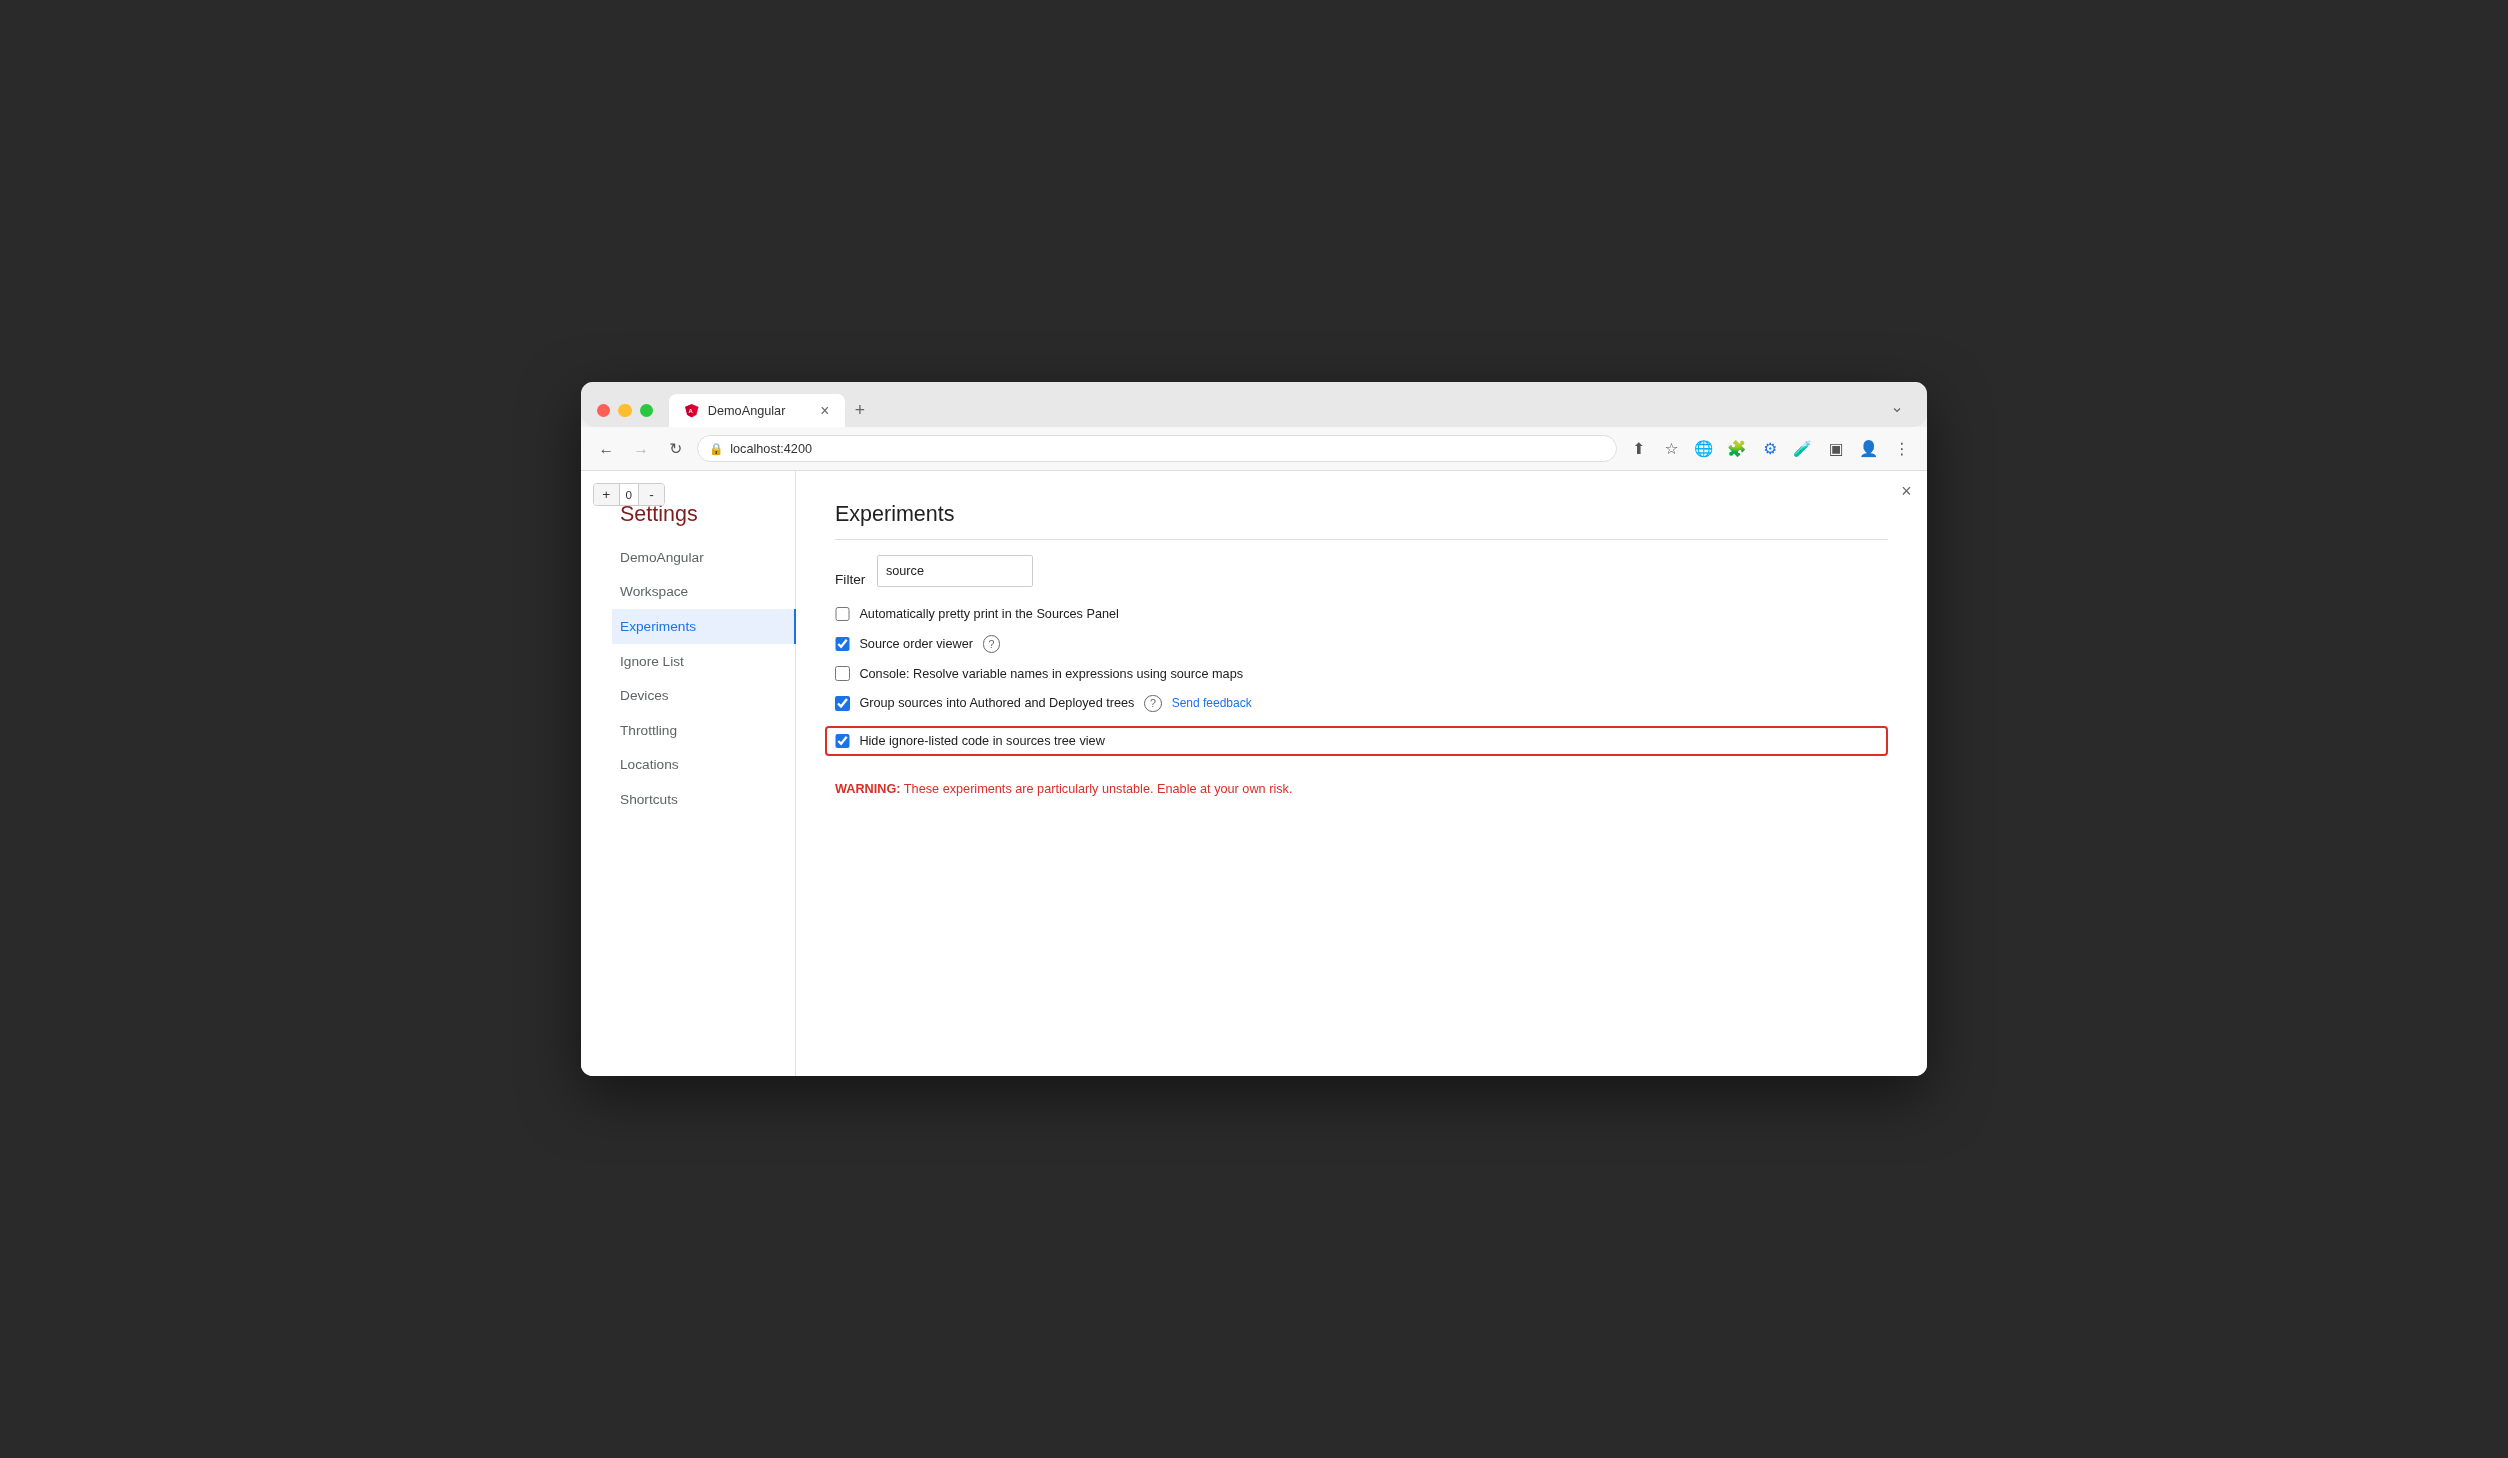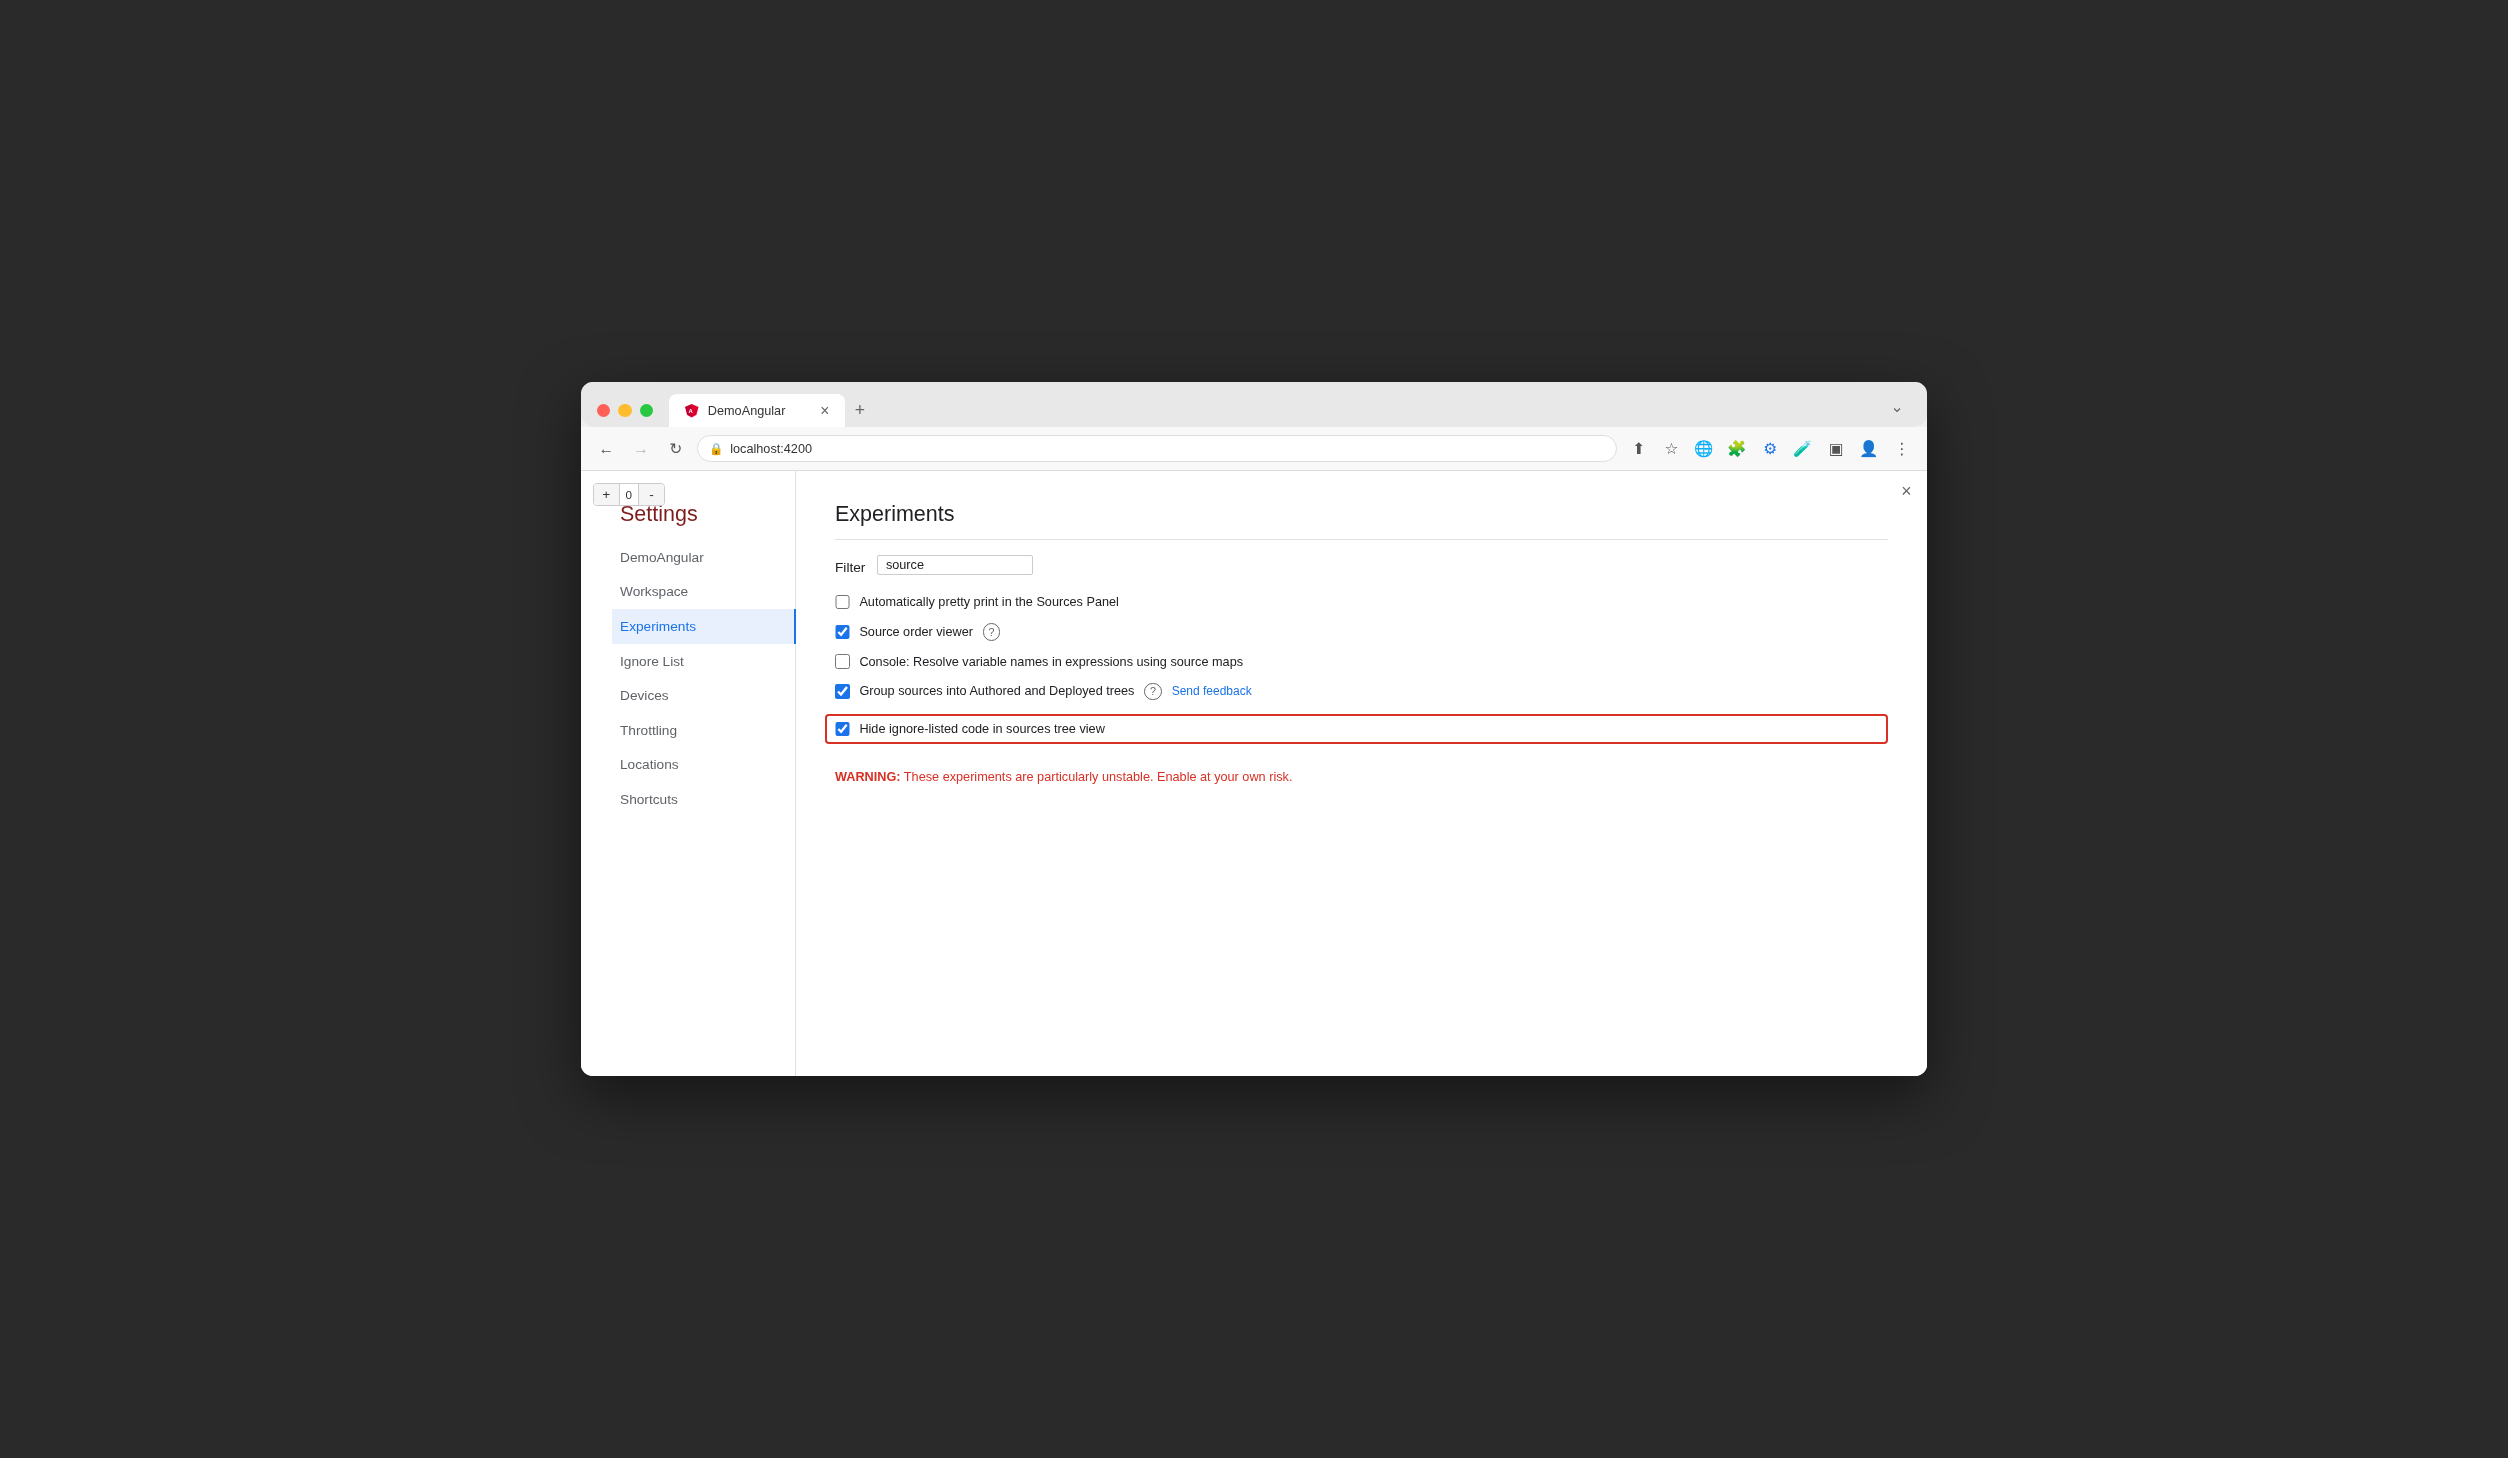--- a/index.html
+++ b/index.html
@@ -264,21 +264,21 @@
       gap: 11.7px;
       margin-bottom: 19.5px;
     }
 
     .filter-label {
       font-size: 13.7px;
       color: #202124;
     }
 
     .filter-input {
-      height: 20px;
+      height: 32px;
       border: 1px solid #ccc;
       border-radius: 2px;
       padding: 0 7.8px;
       font-size: 12.7px;
       color: #202124;
       width: 156px;
     }
 
     .warning-text {
       color: #d93025;

